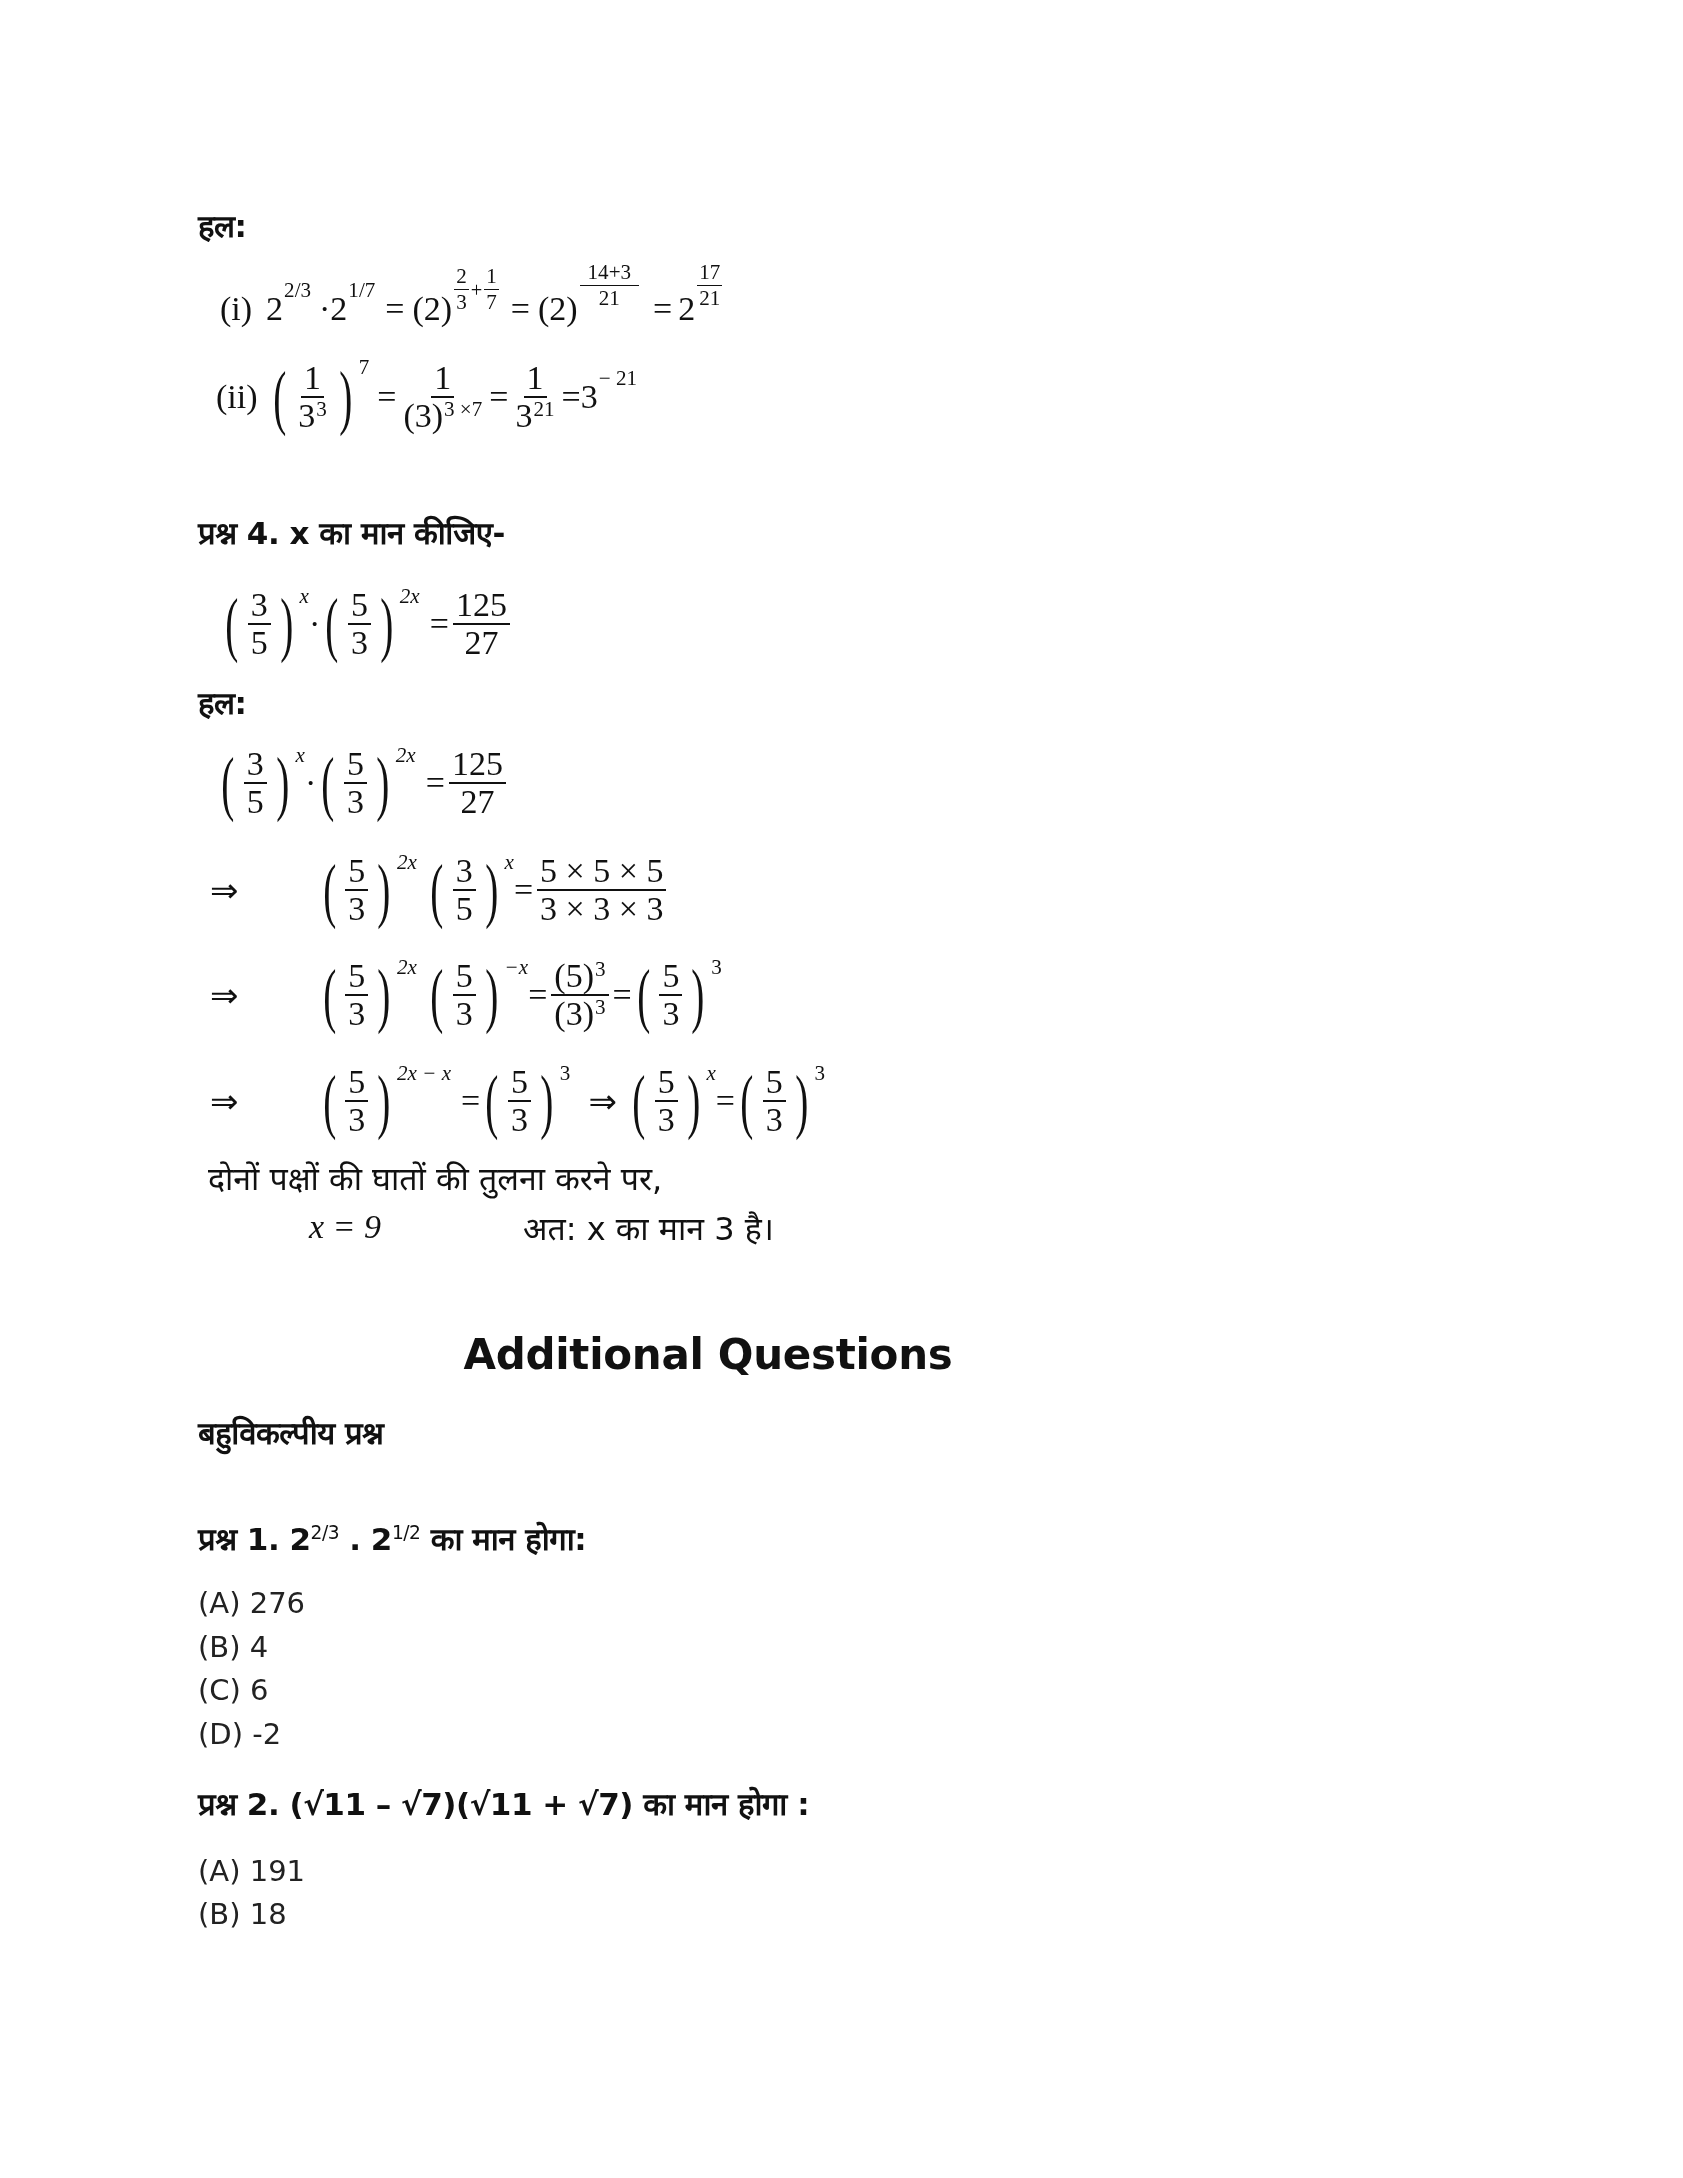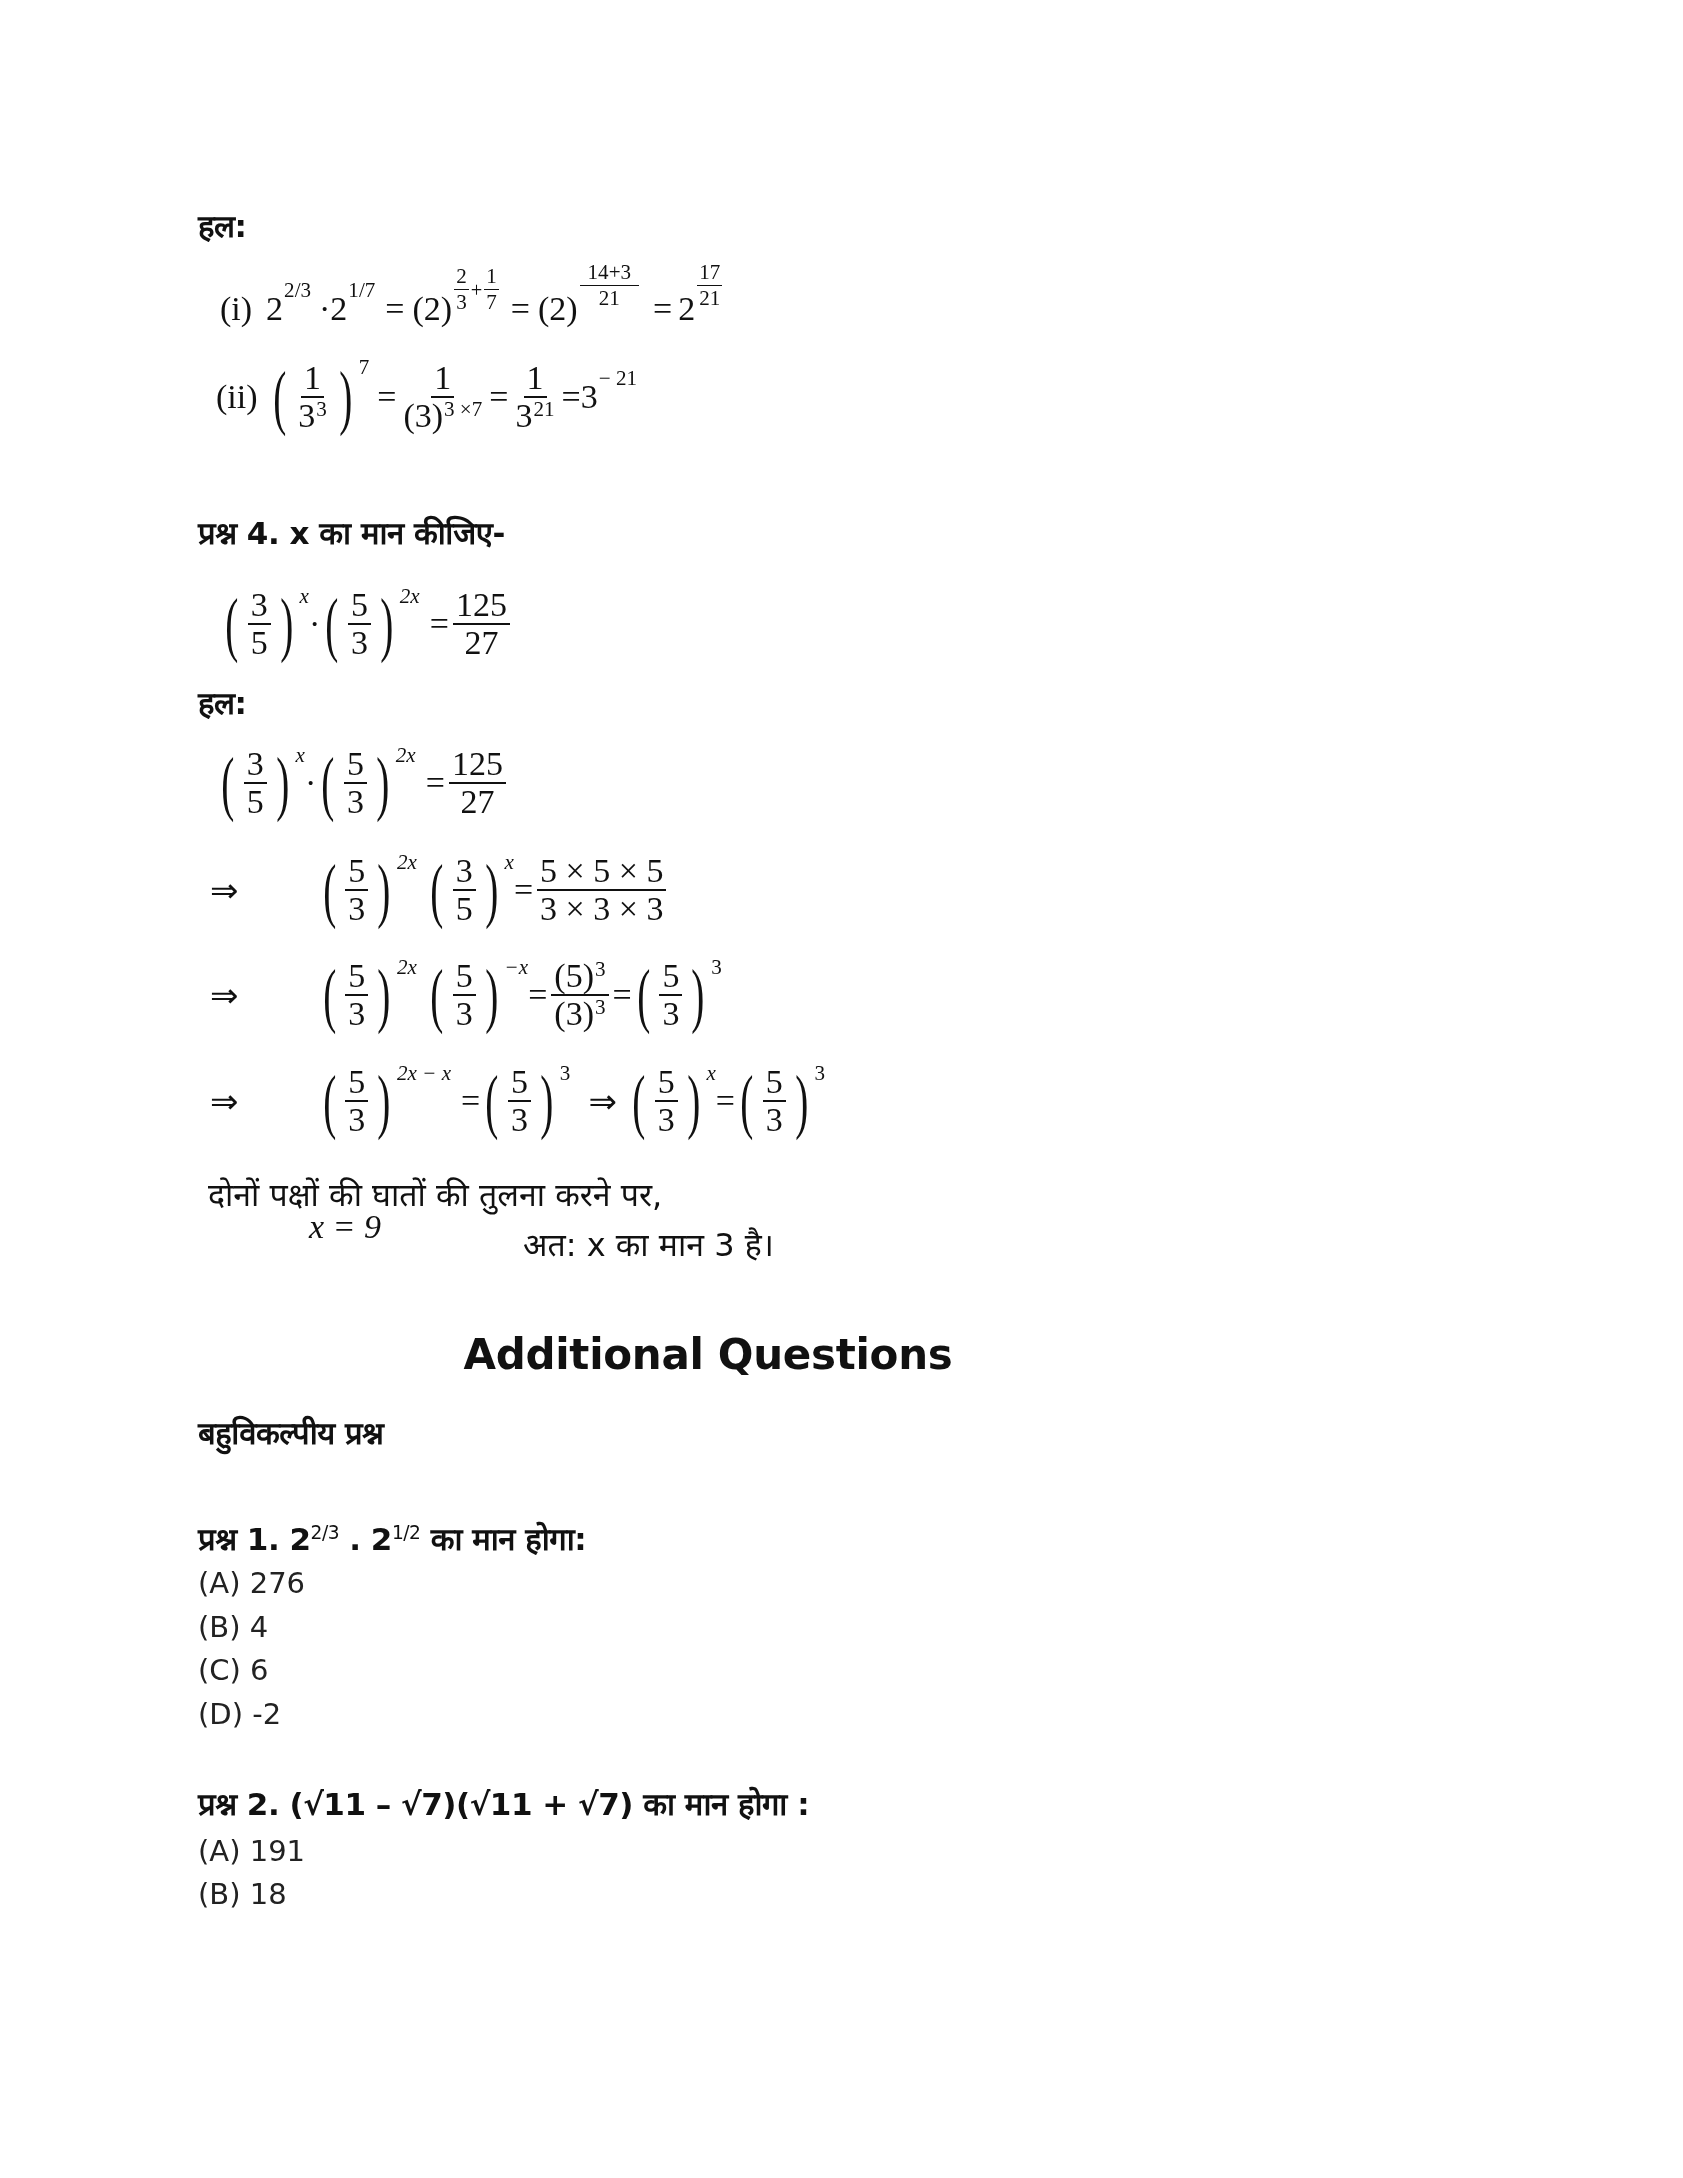--- a/index.html
+++ b/index.html
@@ -10,22 +10,22 @@
   .math i { font-style: italic; }
   .sup { font-size: 0.62em; position: relative; top: -0.85em; margin-left: 1px; }
   .frac { display: inline-flex; flex-direction: column; align-items: center; vertical-align: middle; margin: 0 4px; }
   .frac > span { line-height: 1.05; padding: 0 3px; }
   .frac > .num { border-bottom: 2px solid #111; }
   .sfrac { display: inline-flex; flex-direction: column; align-items: center; font-size: 0.62em; vertical-align: super; margin: 0 2px; position: relative; top: -0.9em; }
   .sfrac > .num { border-bottom: 1.5px solid #111; padding: 0 2px; }
   .paren { display: inline-flex; align-items: center; }
   .paren > .pl, .paren > .pr { font-size: 2.1em; font-weight: 100; transform: scaleX(0.55); line-height: 1; }
   .gap { display: inline-block; }
-  .txt-hi { font-family: "DejaVu Sans", "Liberation Sans", sans-serif; font-size: 32px; margin-top: 16px; }
-  .opt { font-family: "DejaVu Sans", "Liberation Sans", sans-serif; font-size: 29px; font-weight: normal; color: #222; }
+  .txt-hi { font-family: "DejaVu Sans", "Liberation Sans", sans-serif; font-size: 32px; }
+  .opt { font-family: "DejaVu Sans", "Liberation Sans", sans-serif; font-size: 29px; font-weight: normal; color: #222; margin-top: 20px; }
   .title { font-weight: bold; font-size: 42px; font-family: "DejaVu Sans", "Liberation Sans", sans-serif; letter-spacing: -0.3px; }
   .qsup { font-size: 0.6em; position: relative; top: -0.6em; font-weight: normal; }
   .arrow { font-size: 34px; font-family: "DejaVu Sans", sans-serif; }
 </style>
 </head>
 <body>
 
 <div class="abs hd" style="left:198px; top:204px;">हल:</div>
 
 <div class="abs math" style="left:220px; top:259px; height:99px;">

